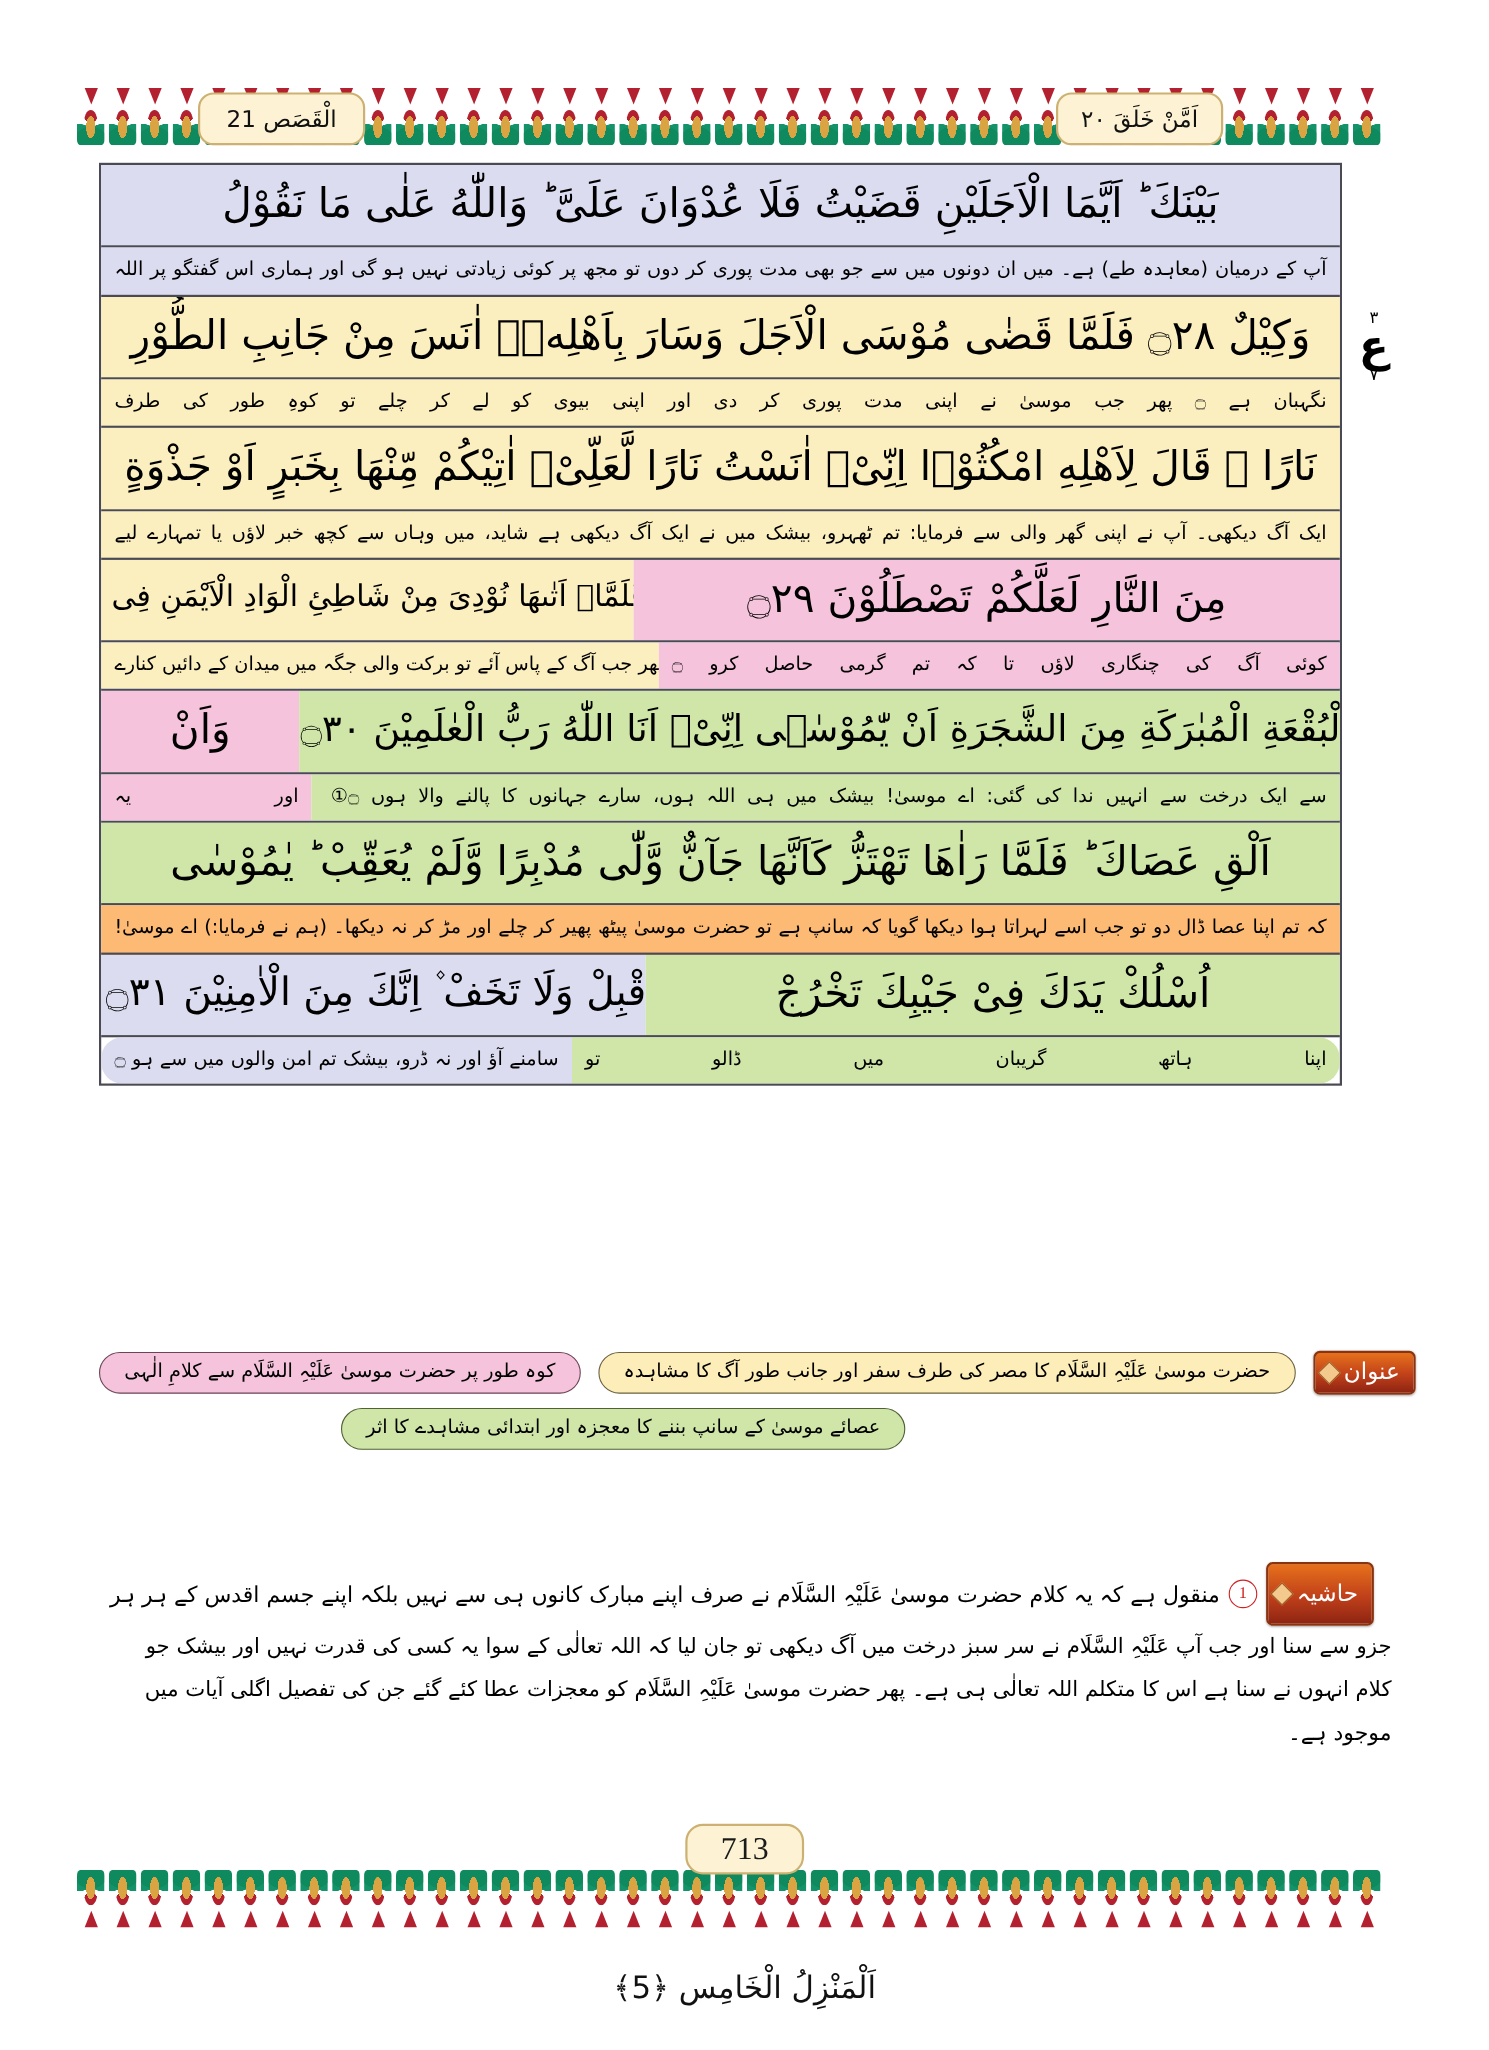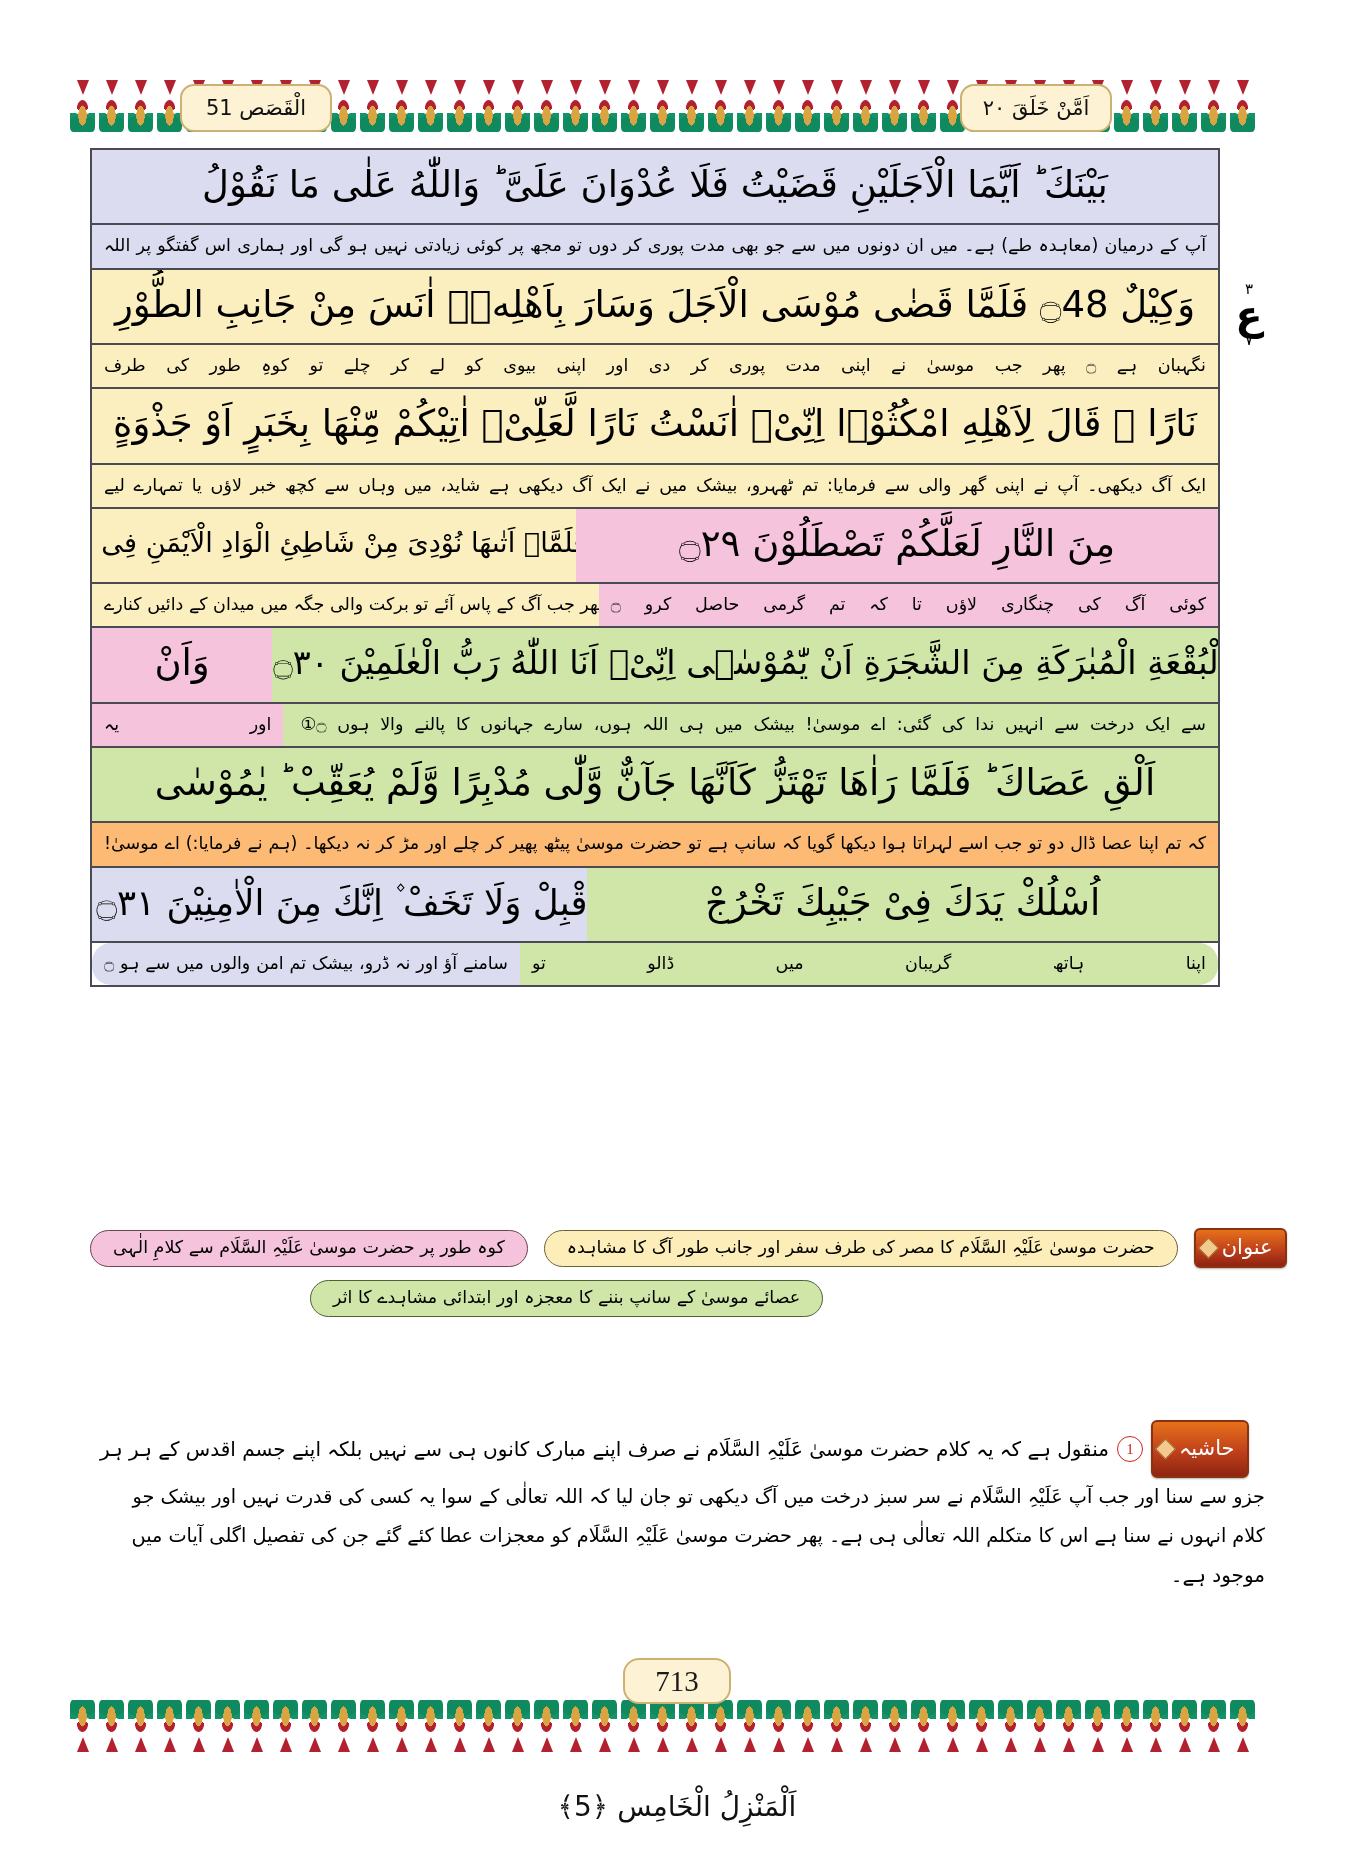--- a/index.html
+++ b/index.html
@@ -378,39 +378,39 @@
         </div>
         <div class="orn-unit">
           <div class="orn-spike"></div>
         </div>
         <div class="orn-unit">
           <div class="orn-spike"></div>
         </div>
       </div>
   </div>
 
-  <div class="cartouche cart-surah">الْقَصَص 51</div>
+  <div class="cartouche cart-surah">الْقَصَص 21</div>
 
   <div class="cartouche cart-juz">اَمَّنْ خَلَقَ ۲۰</div>
 
   <div class="ruku">
     <div class="r-top">۳</div>
     <div class="r-mid">ع</div>
     <div class="r-bot">۷</div>
   </div>
 
   <div class="textblock" id="textblock">
       <div class="band" style="background: rgb(220, 220, 240);">
         <div class="arabic">بَيْنَكَ ؕ اَيَّمَا الْاَجَلَيْنِ قَضَيْتُ فَلَا عُدْوَانَ عَلَىَّ ؕ وَاللّٰهُ عَلٰى مَا نَقُوْلُ</div>
       </div>
       <div class="band" style="background: rgb(220, 220, 240);">
         <div class="urdu">آپ کے درمیان (معاہدہ طے) ہے۔ میں ان دونوں میں سے جو بھی مدت پوری کر دوں تو مجھ پر کوئی زیادتی نہیں ہو گی اور ہماری اس گفتگو پر اللہ</div>
       </div>
       <div class="band" style="background: rgb(251, 239, 192);">
-        <div class="arabic">وَكِيْلٌ ۝48 فَلَمَّا قَضٰى مُوْسَى الْاَجَلَ وَسَارَ بِاَهْلِهٖۤ اٰنَسَ مِنْ جَانِبِ الطُّوْرِ</div>
+        <div class="arabic">وَكِيْلٌ ۝۲۸ فَلَمَّا قَضٰى مُوْسَى الْاَجَلَ وَسَارَ بِاَهْلِهٖۤ اٰنَسَ مِنْ جَانِبِ الطُّوْرِ</div>
       </div>
       <div class="band" style="background: rgb(251, 239, 192);">
         <div class="urdu">نگہبان ہے ۝ پھر جب موسیٰ نے اپنی مدت پوری کر دی اور اپنی بیوی کو لے کر چلے تو کوہِ طور کی طرف</div>
       </div>
       <div class="band" style="background: rgb(251, 239, 192);">
         <div class="arabic">نَارًا ۚ قَالَ لِاَهْلِهِ امْكُثُوْۤا اِنِّىْۤ اٰنَسْتُ نَارًا لَّعَلِّىْۤ اٰتِيْكُمْ مِّنْهَا بِخَبَرٍ اَوْ جَذْوَةٍ</div>
       </div>
       <div class="band" style="background: rgb(251, 239, 192);">
         <div class="urdu">ایک آگ دیکھی۔ آپ نے اپنی گھر والی سے فرمایا: تم ٹھہرو، بیشک میں نے ایک آگ دیکھی ہے شاید، میں وہاں سے کچھ خبر لاؤں یا تمہارے لیے</div>
       </div>

